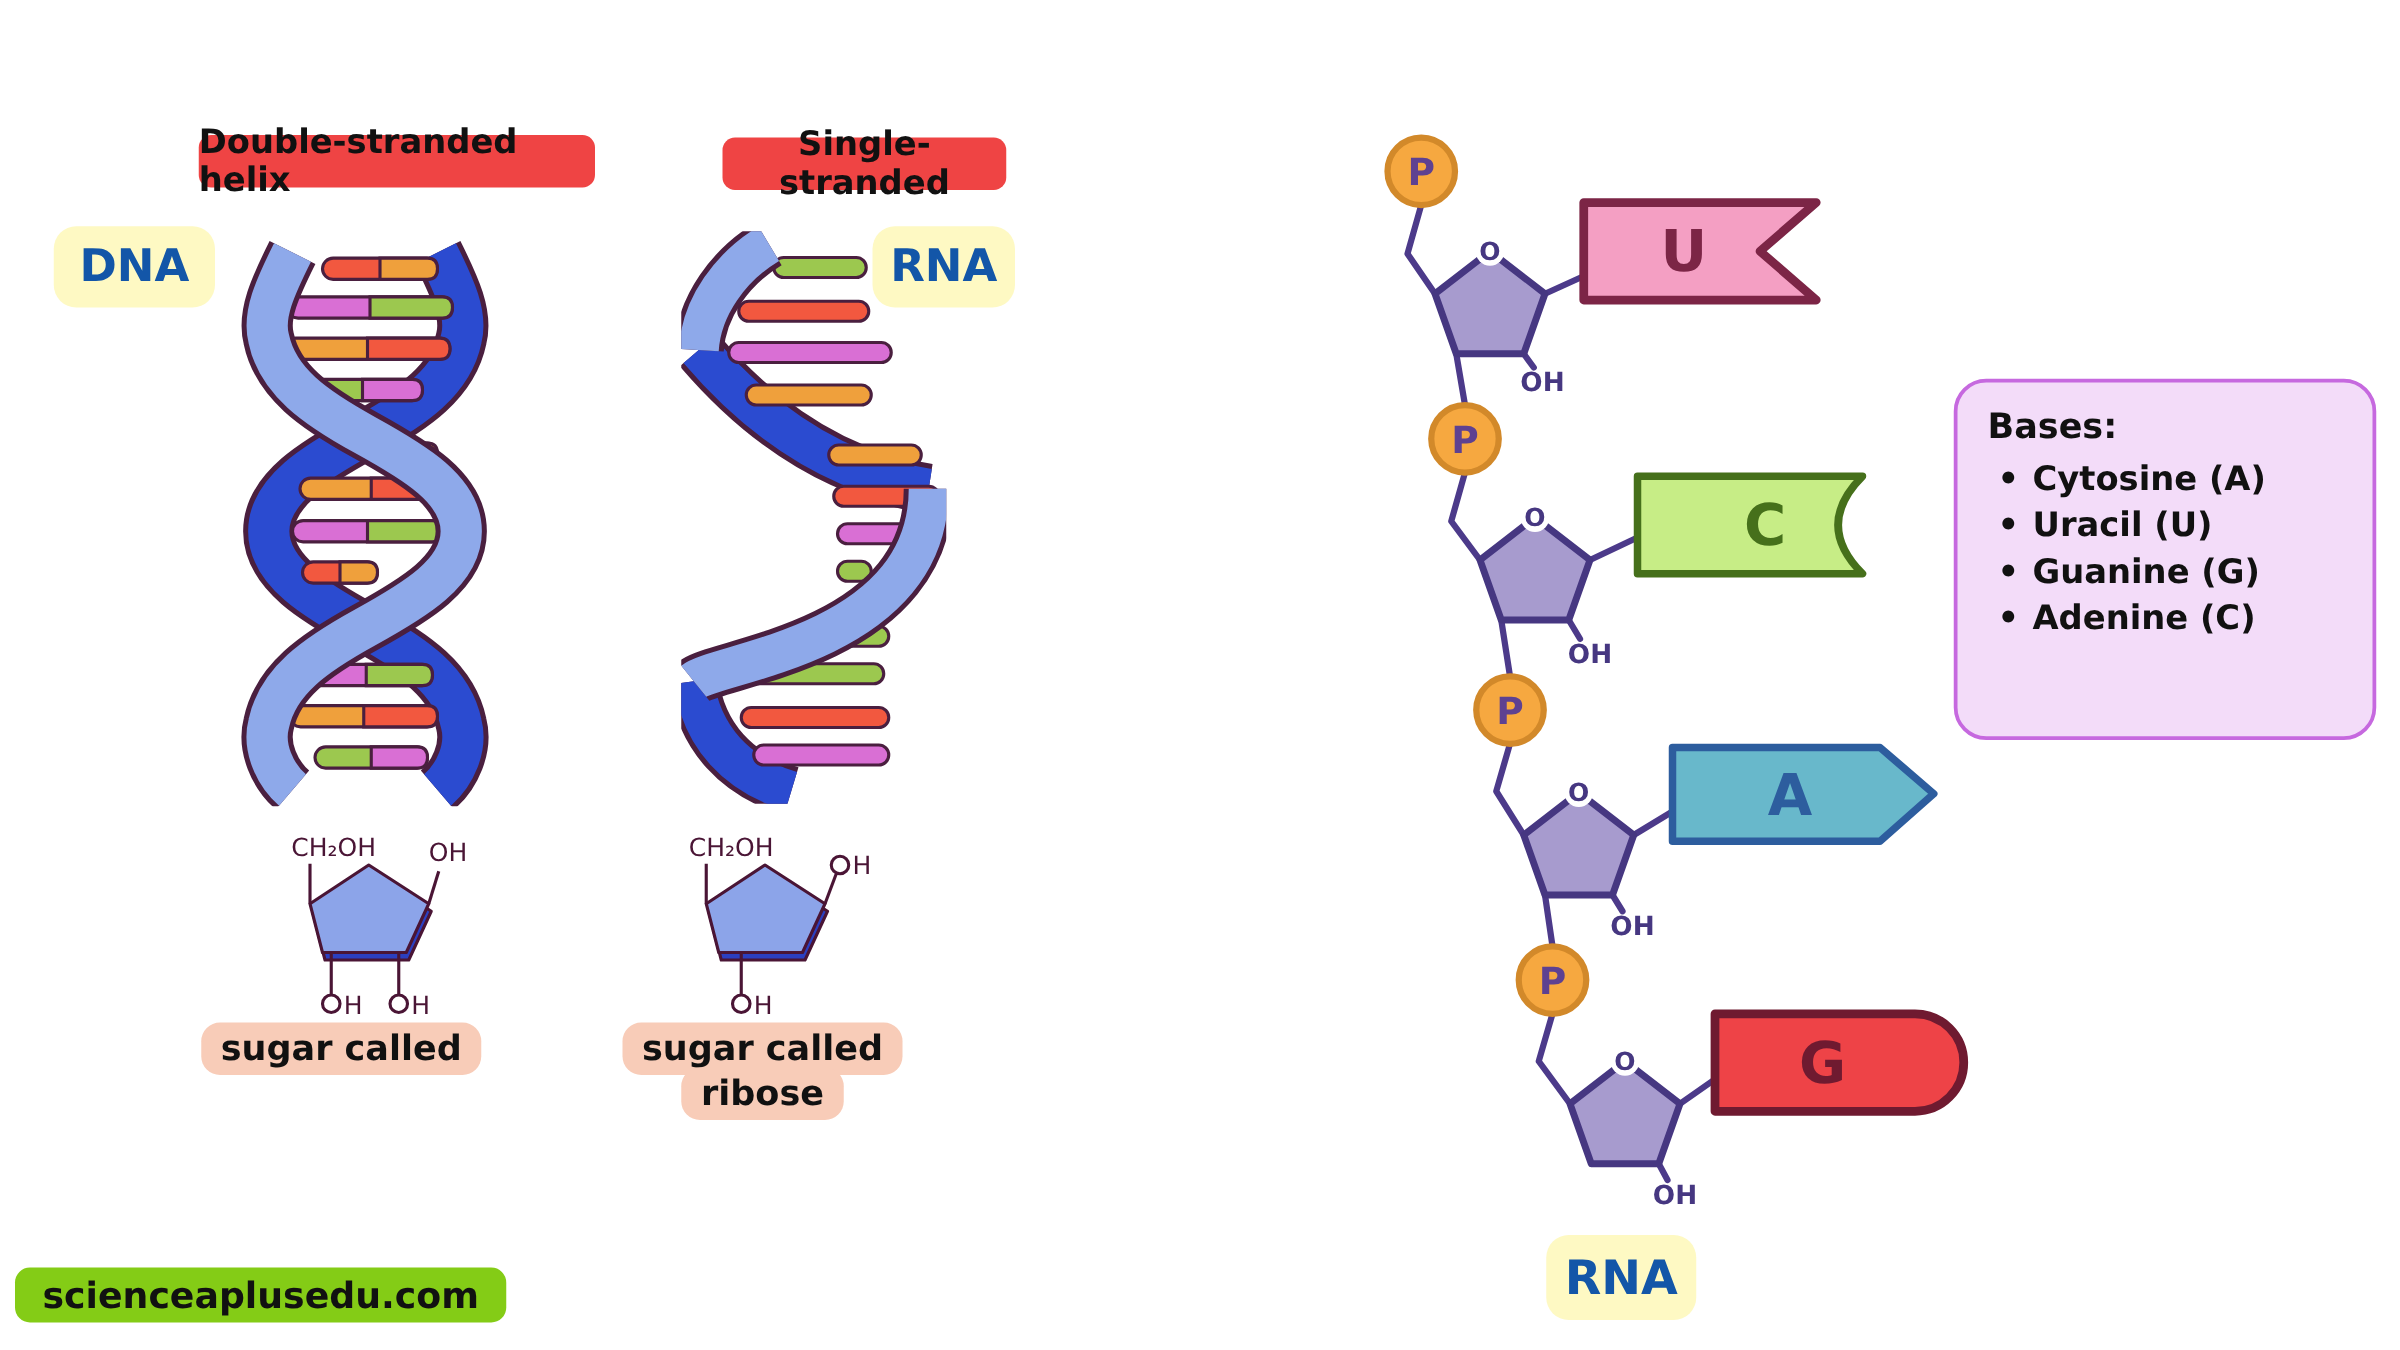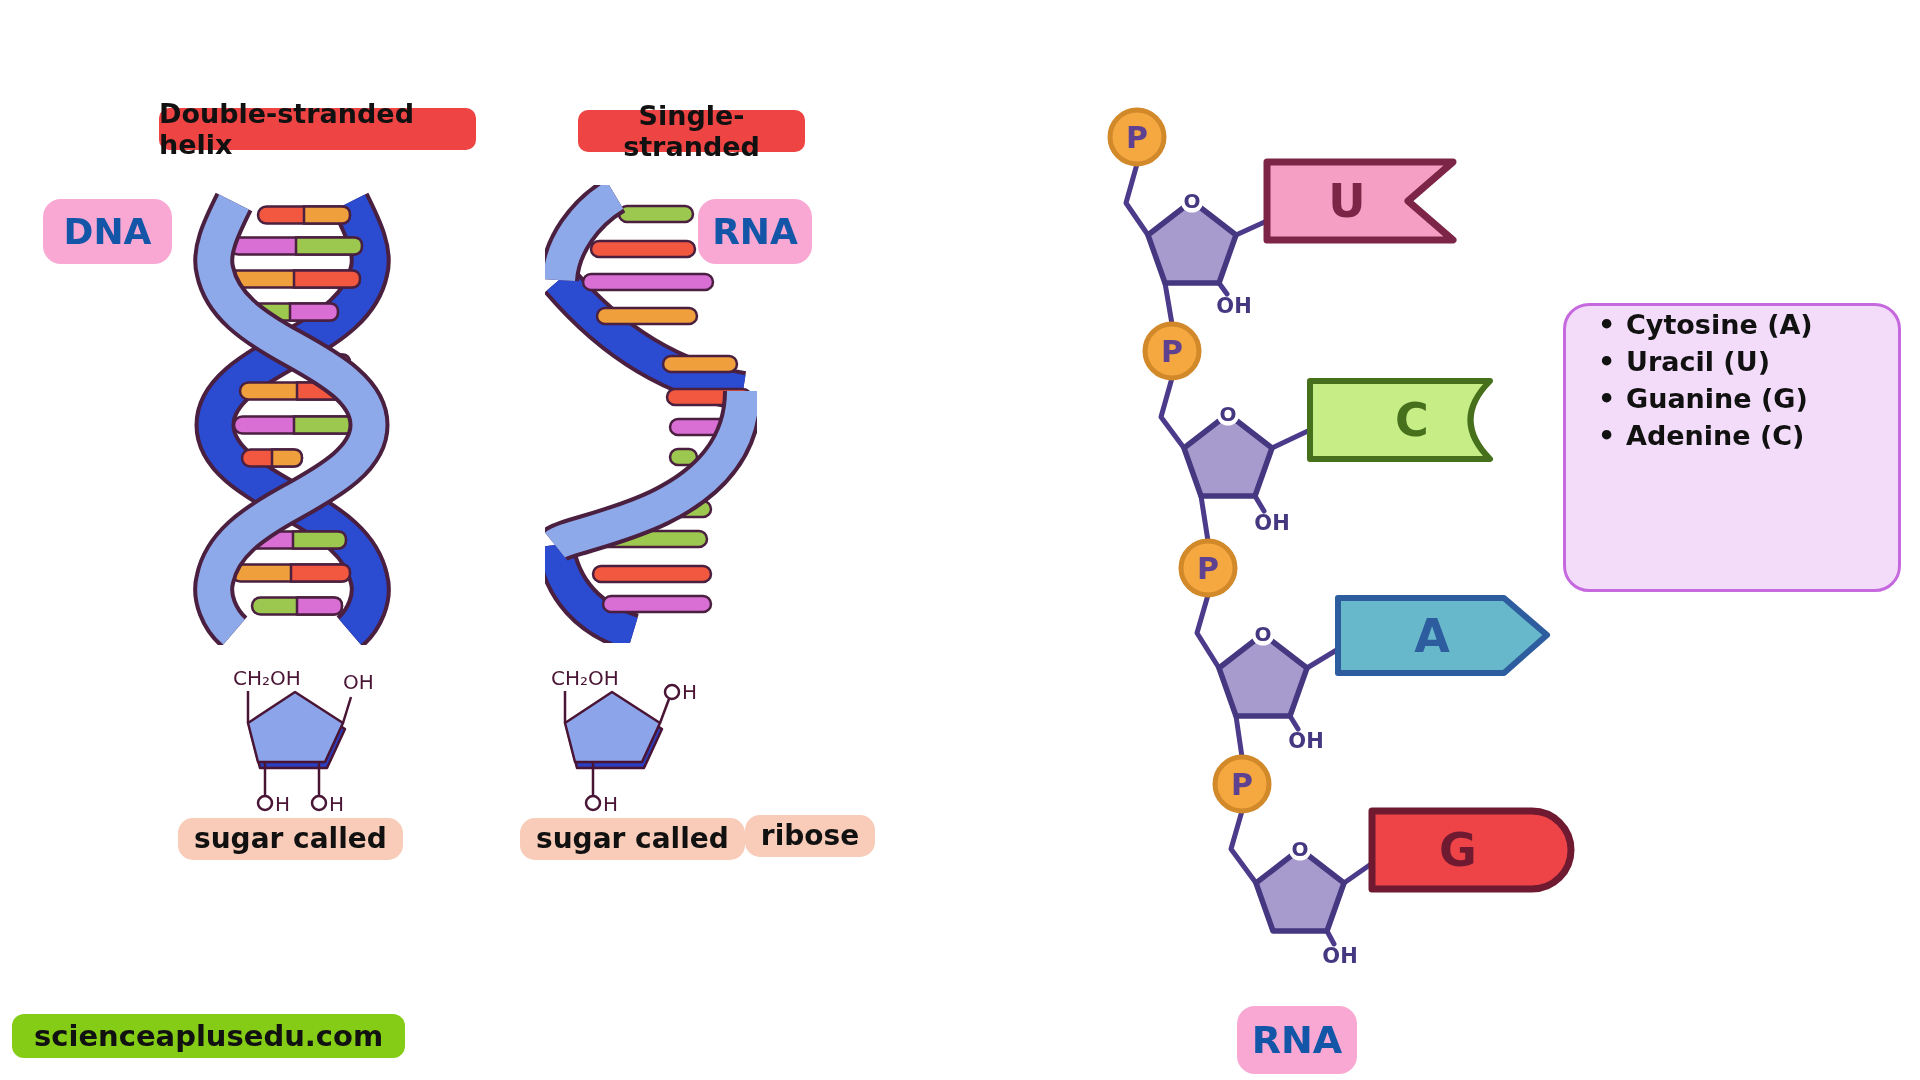--- a/index.html
+++ b/index.html
@@ -8,25 +8,25 @@
     background:#ffffff;
     font-family:"DejaVu Sans","Liberation Sans",sans-serif;
   }
   .abs{position:absolute;}
   .pill-green{
     background:#ef4444;border-radius:10px;
     display:flex;align-items:center;justify-content:center;
     font-weight:bold;font-size:27px;color:#111;
   }
   .pill-blue{
-    background:#f9a8d4;border-radius:18px;
+    background:#fef9c3;border-radius:18px;
     display:flex;align-items:center;justify-content:center;
-    font-weight:bold;color:#1356a8;margin-top:18px;
-  }
-  .cap-stack{display:flex;align-items:center;text-align:center;}
+    font-weight:bold;color:#1356a8;
+  }
+  .cap-stack{display:flex;flex-direction:column;align-items:center;text-align:center;}
   .cap-pill{
     background:#f8ccb8;border-radius:15px;padding:2px 16px;
     font-weight:bold;font-size:28px;color:#111;line-height:38px;
     white-space:nowrap;
   }
   .cap-pill.second{margin-top:-6px;}
   .watermark{
     background:#84cc16;border-radius:12px;padding:5px 22px;
     font-weight:bold;font-size:29px;color:#111;white-space:nowrap;
   }
@@ -214,20 +214,21 @@
   <text x="352" y="366" font-size="46" font-weight="bold" text-anchor="middle" fill="#46701b">C</text>
 
   <path d="M278,528 L444,528 L487,565 L444,603 L278,603 Z" stroke="#2d5d9e" stroke-width="6" stroke-linejoin="round" fill="#68b8cb"></path>
   <text x="372" y="582" font-size="46" font-weight="bold" text-anchor="middle" fill="#2d5d9e">A</text>
 
   <path d="M312,741 L472,741 A39,39 0 0 1 472,819 L312,819 Z" stroke="#6f1a30" stroke-width="7" stroke-linejoin="round" fill="#ee4347"></path>
   <text x="398" y="796" font-size="46" font-weight="bold" text-anchor="middle" fill="#6f1a30">G</text>
 </svg>
 
 <div class="abs bases-box" style="left:1563px;top:303px;">
+  <div class="bases-title">Bases:</div>
   <div class="bases-item">
     <span class="bullet">•</span>
     <span>Cytosine (A)</span>
   </div>
   <div class="bases-item">
     <span class="bullet">•</span>
     <span>Uracil (U)</span>
   </div>
   <div class="bases-item">
     <span class="bullet">•</span>

